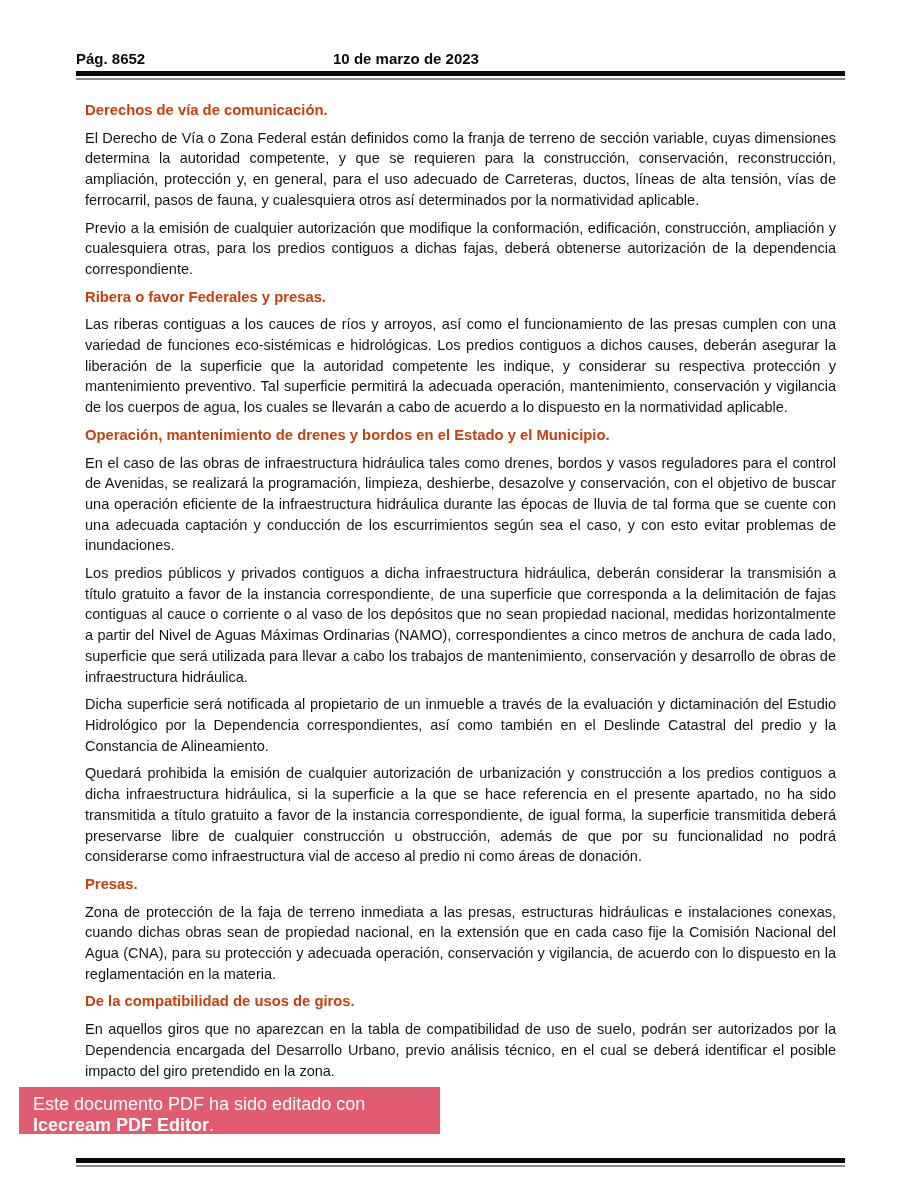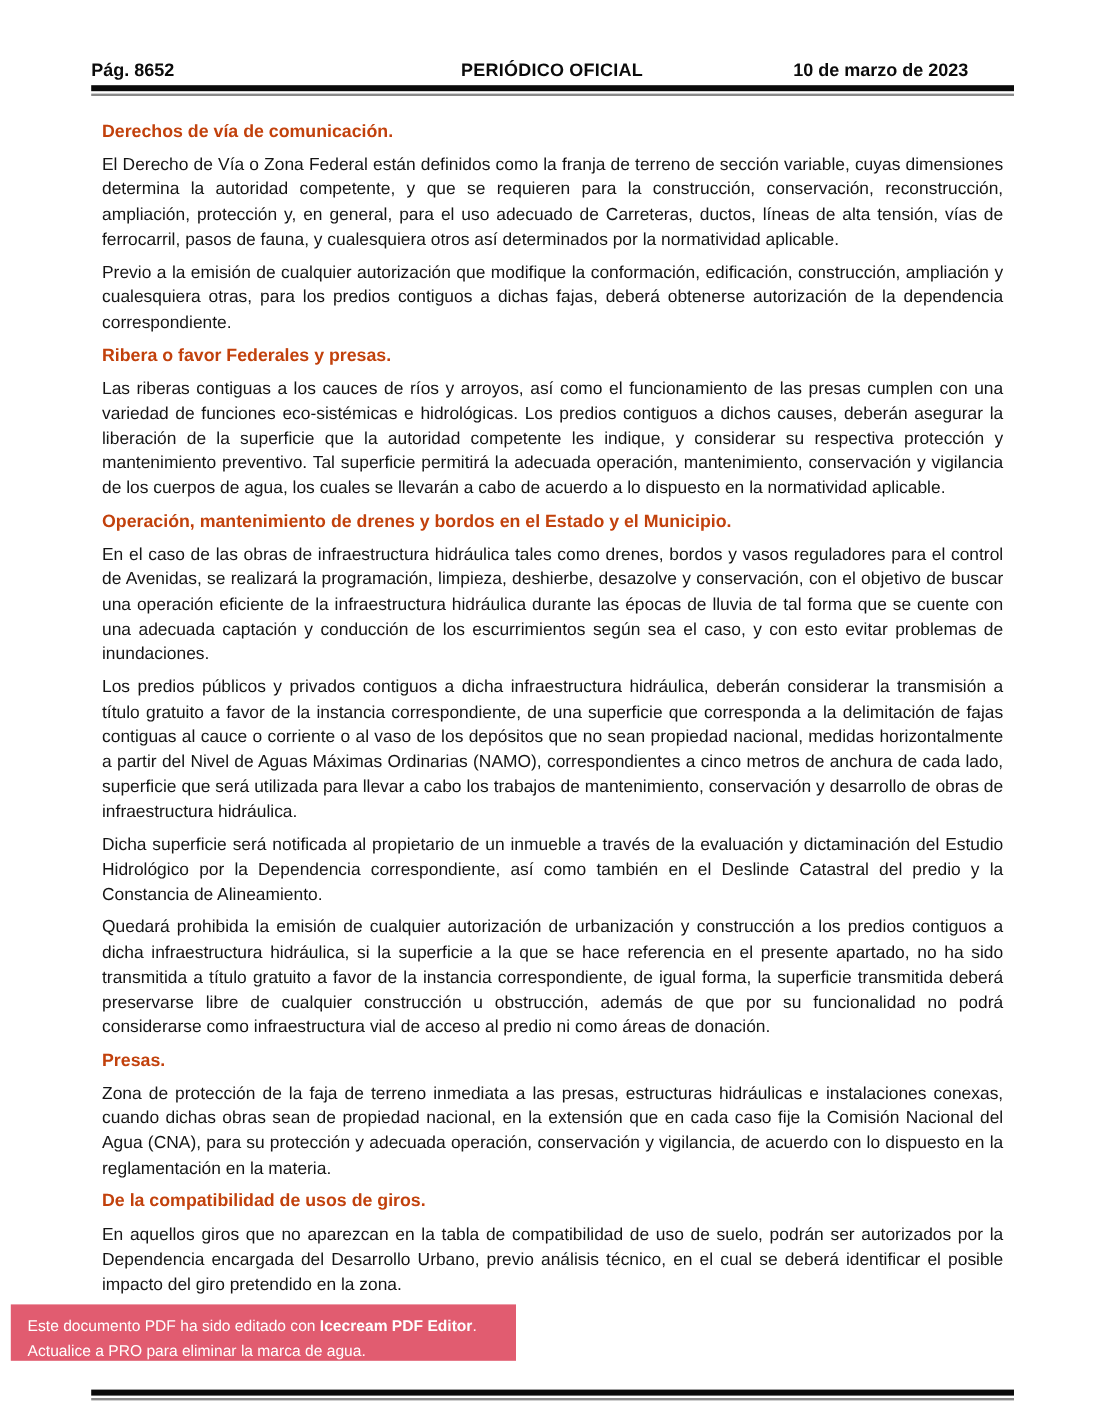--- a/index.html
+++ b/index.html
@@ -39,54 +39,53 @@
   }
   .doc-para {
     margin: 0 0 7px 0;
     text-align: justify;
     text-justify: inter-word;
   }
   .doc-para:last-child { margin-bottom: 0; }
 
   
   .watermark {
-    position: absolute; left: 9px; top: 1087px; width: 421px; height: 47px;
+    position: absolute; left: 19px; top: 1087px; width: 421px; height: 47px;
     padding: 7px 10px 0 14px;
     color: #ffffff;
-    font-size: 13px; line-height: 21px;
+    font-size: 18px; line-height: 21px;
     cursor: pointer;
   }
   .watermark .brand { font-weight: bold; }
 </style>
 </head>
 <body>
 
 <div class="page">
 
   <div class="header-row">
     <span class="header-left">Pág. 8652</span>
-    <span class="header-center">PERIÓDICO OFICIAL</span>
     <span class="header-right">10 de marzo de 2023</span>
   </div>
 
   <div class="rule rule-top">
     <div class="thick"></div>
     <div class="thin"></div>
   </div>
 
   <div class="content">
       <h2 class="doc-heading">Derechos de vía de comunicación.</h2>
       <p class="doc-para">El Derecho de Vía o Zona Federal están definidos como la franja de terreno de sección variable, cuyas dimensiones determina la autoridad competente, y que se requieren para la construcción, conservación, reconstrucción, ampliación, protección y, en general, para el uso adecuado de Carreteras, ductos, líneas de alta tensión, vías de ferrocarril, pasos de fauna, y cualesquiera otros así determinados por la normatividad aplicable.</p>
       <p class="doc-para">Previo a la emisión de cualquier autorización que modifique la conformación, edificación, construcción, ampliación y cualesquiera otras, para los predios contiguos a dichas fajas, deberá obtenerse autorización de la dependencia correspondiente.</p>
       <h2 class="doc-heading">Ribera o favor Federales y presas.</h2>
       <p class="doc-para">Las riberas contiguas a los cauces de ríos y arroyos, así como el funcionamiento de las presas cumplen con una variedad de funciones eco-sistémicas e hidrológicas. Los predios contiguos a dichos causes, deberán asegurar la liberación de la superficie que la autoridad competente les indique, y considerar su respectiva protección y mantenimiento preventivo. Tal superficie permitirá la adecuada operación, mantenimiento, conservación y vigilancia de los cuerpos de agua, los cuales se llevarán a cabo de acuerdo a lo dispuesto en la normatividad aplicable.</p>
       <h2 class="doc-heading">Operación, mantenimiento de drenes y bordos en el Estado y el Municipio.</h2>
       <p class="doc-para">En el caso de las obras de infraestructura hidráulica tales como drenes, bordos y vasos reguladores para el control de Avenidas, se realizará la programación, limpieza, deshierbe, desazolve y conservación, con el objetivo de buscar una operación eficiente de la infraestructura hidráulica durante las épocas de lluvia de tal forma que se cuente con una adecuada captación y conducción de los escurrimientos según sea el caso, y con esto evitar problemas de inundaciones.</p>
       <p class="doc-para">Los predios públicos y privados contiguos a dicha infraestructura hidráulica, deberán considerar la transmisión a título gratuito a favor de la instancia correspondiente, de una superficie que corresponda a la delimitación de fajas contiguas al cauce o corriente o al vaso de los depósitos que no sean propiedad nacional, medidas horizontalmente a partir del Nivel de Aguas Máximas Ordinarias (NAMO), correspondientes a cinco metros de anchura de cada lado, superficie que será utilizada para llevar a cabo los trabajos de mantenimiento, conservación y desarrollo de obras de infraestructura hidráulica.</p>
-      <p class="doc-para">Dicha superficie será notificada al propietario de un inmueble a través de la evaluación y dictaminación del Estudio Hidrológico por la Dependencia correspondiente, así como también en el Deslinde Catastral del predio y la Constancia de Alineamiento.</p>
+      <p class="doc-para">Dicha superficie será notificada al propietario de un inmueble a través de la evaluación y dictaminación del Estudio Hidrológico por la Dependencia correspondientes, así como también en el Deslinde Catastral del predio y la Constancia de Alineamiento.</p>
       <p class="doc-para">Quedará prohibida la emisión de cualquier autorización de urbanización y construcción a los predios contiguos a dicha infraestructura hidráulica, si la superficie a la que se hace referencia en el presente apartado, no ha sido transmitida a título gratuito a favor de la instancia correspondiente, de igual forma, la superficie transmitida deberá preservarse libre de cualquier construcción u obstrucción, además de que por su funcionalidad no podrá considerarse como infraestructura vial de acceso al predio ni como áreas de donación.</p>
       <h2 class="doc-heading">Presas.</h2>
       <p class="doc-para">Zona de protección de la faja de terreno inmediata a las presas, estructuras hidráulicas e instalaciones conexas, cuando dichas obras sean de propiedad nacional, en la extensión que en cada caso fije la Comisión Nacional del Agua (CNA), para su protección y adecuada operación, conservación y vigilancia, de acuerdo con lo dispuesto en la reglamentación en la materia.</p>
       <h2 class="doc-heading">De la compatibilidad de usos de giros.</h2>
       <p class="doc-para">En aquellos giros que no aparezcan en la tabla de compatibilidad de uso de suelo, podrán ser autorizados por la Dependencia encargada del Desarrollo Urbano, previo análisis técnico, en el cual se deberá identificar el posible impacto del giro pretendido en la zona.</p>
     </div>
 
   <div class="watermark" style="background: rgb(225, 92, 112); color: rgb(255, 255, 255);">
     <div>
       <span>Este documento PDF ha sido editado con </span><span class="brand">Icecream PDF Editor</span><span>.</span>

